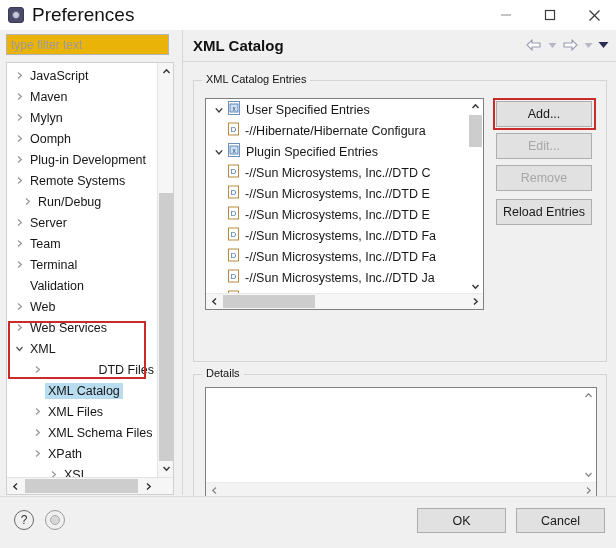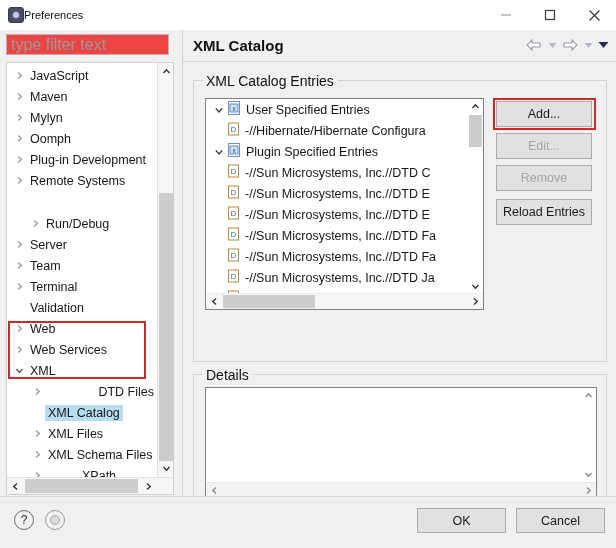--- a/index.html
+++ b/index.html
@@ -39,22 +39,22 @@
     content: "";
     position: absolute;
     left: 3px; top: 3px;
     width: 8px; height: 8px;
     border-radius: 50%;
     background: #c8c8dc;
     border: 1px solid #6a6a8a;
     box-sizing: border-box;
   }
   .title-text {
-    margin-left: 0;
-    font-size: 11px;
+    margin-left: 8px;
+    font-size: 19px;
     color: #111;
   }
   .win-buttons {
     position: absolute;
     right: 0; top: 0;
     height: 30px;
     display: flex;
   }
   .win-btn {
     width: 44px; height: 30px;
@@ -74,23 +74,23 @@
     border: 1px solid #cfcfcf;
     box-sizing: border-box;
     overflow: hidden;
   }
   .filter-input {
     position: absolute;
     left: 6px; top: 34px;
     width: 163px; height: 21px;
     box-sizing: border-box;
     border: 1px solid #b4b4b4;
-    background: #ef4444;
+    background: #eab308;
     font-family: "Liberation Sans", sans-serif;
-    font-size: 16px;
+    font-size: 12px;
     color: #111;
     padding: 4px 4px;
     outline: none;
   }
   .filter-input::placeholder { color: #9a9a9a; }
 
   .tree-scroll {
     position: absolute;
     left: 0; top: 0;
     width: 150px;
@@ -219,21 +219,21 @@
   .group {
     position: absolute;
     border: 1px solid #d4d4d4;
     box-sizing: border-box;
   }
   .group-title {
     position: absolute;
     top: -8px; left: 8px;
     background: #f0f0f0;
     padding: 0 4px;
-    font-size: 14px;
+    font-size: 11px;
     color: #111;
   }
   #entries-group {
     left: 10px; top: 50px;
     width: 414px; height: 282px;
   }
   #details-group {
     left: 10px; top: 344px;
     width: 414px; height: 140px;
   }
@@ -496,21 +496,21 @@
         <span class="label-wrap">Plug-in Development</span>
       </div>
       <div class="tree-item" style="padding-left: 4px;">
         <span class="twisty">
           <svg width="9" height="9" viewBox="0 0 9 9">
             <polyline points="3,1.5 6.4,4.5 3,7.5" fill="none" stroke="#9a9a9a" stroke-width="1.3"></polyline>
           </svg>
         </span>
         <span class="label-wrap">Remote Systems</span>
       </div>
-      <div class="tree-item" style="padding-left: 20px; margin-top: 22px;">
+      <div class="tree-item" style="padding-left: 12px;">
         <span class="twisty">
           <svg width="9" height="9" viewBox="0 0 9 9">
             <polyline points="3,1.5 6.4,4.5 3,7.5" fill="none" stroke="#9a9a9a" stroke-width="1.3"></polyline>
           </svg>
         </span>
         <span class="label-wrap">Run/Debug</span>
       </div>
       <div class="tree-item" style="padding-left: 4px;">
         <span class="twisty">
           <svg width="9" height="9" viewBox="0 0 9 9">
@@ -584,21 +584,21 @@
         <span class="label-wrap">XML Files</span>
       </div>
       <div class="tree-item" style="padding-left: 22px;">
         <span class="twisty">
           <svg width="9" height="9" viewBox="0 0 9 9">
             <polyline points="3,1.5 6.4,4.5 3,7.5" fill="none" stroke="#9a9a9a" stroke-width="1.3"></polyline>
           </svg>
         </span>
         <span class="label-wrap">XML Schema Files</span>
       </div>
-      <div class="tree-item" style="padding-left: 22px; gap: 34px;">
+      <div class="tree-item" style="padding-left: 22px;">
         <span class="twisty">
           <svg width="9" height="9" viewBox="0 0 9 9">
             <polyline points="3,1.5 6.4,4.5 3,7.5" fill="none" stroke="#9a9a9a" stroke-width="1.3"></polyline>
           </svg>
         </span>
         <span class="label-wrap">XPath</span>
       </div>
       <div class="tree-item" style="padding-left: 38px;">
         <span class="twisty">
           <svg width="9" height="9" viewBox="0 0 9 9">

